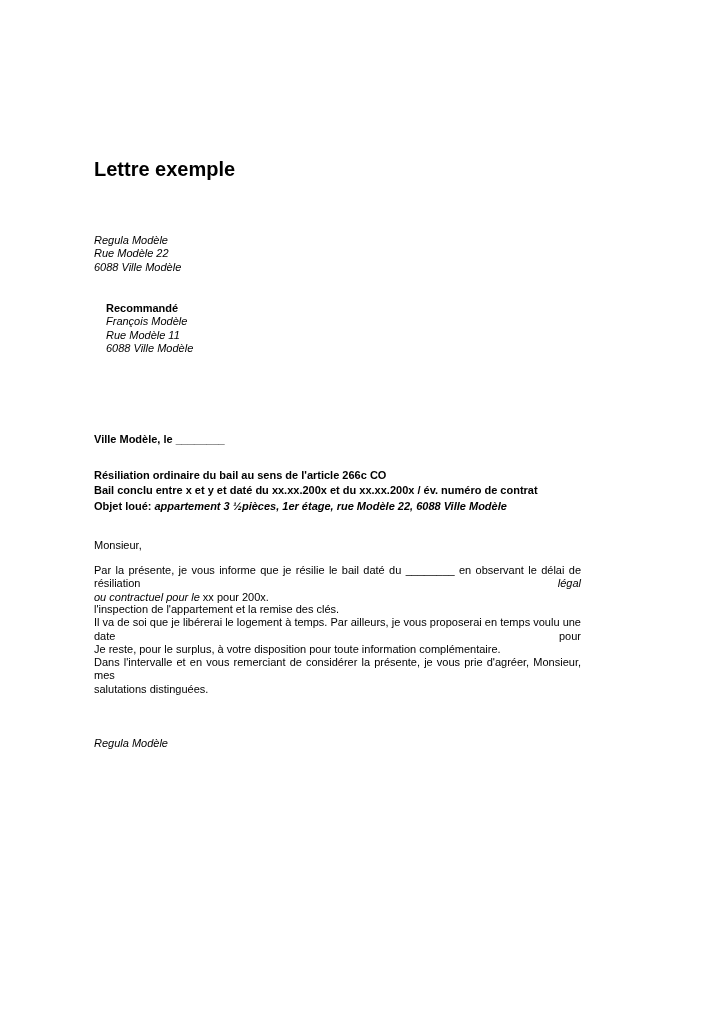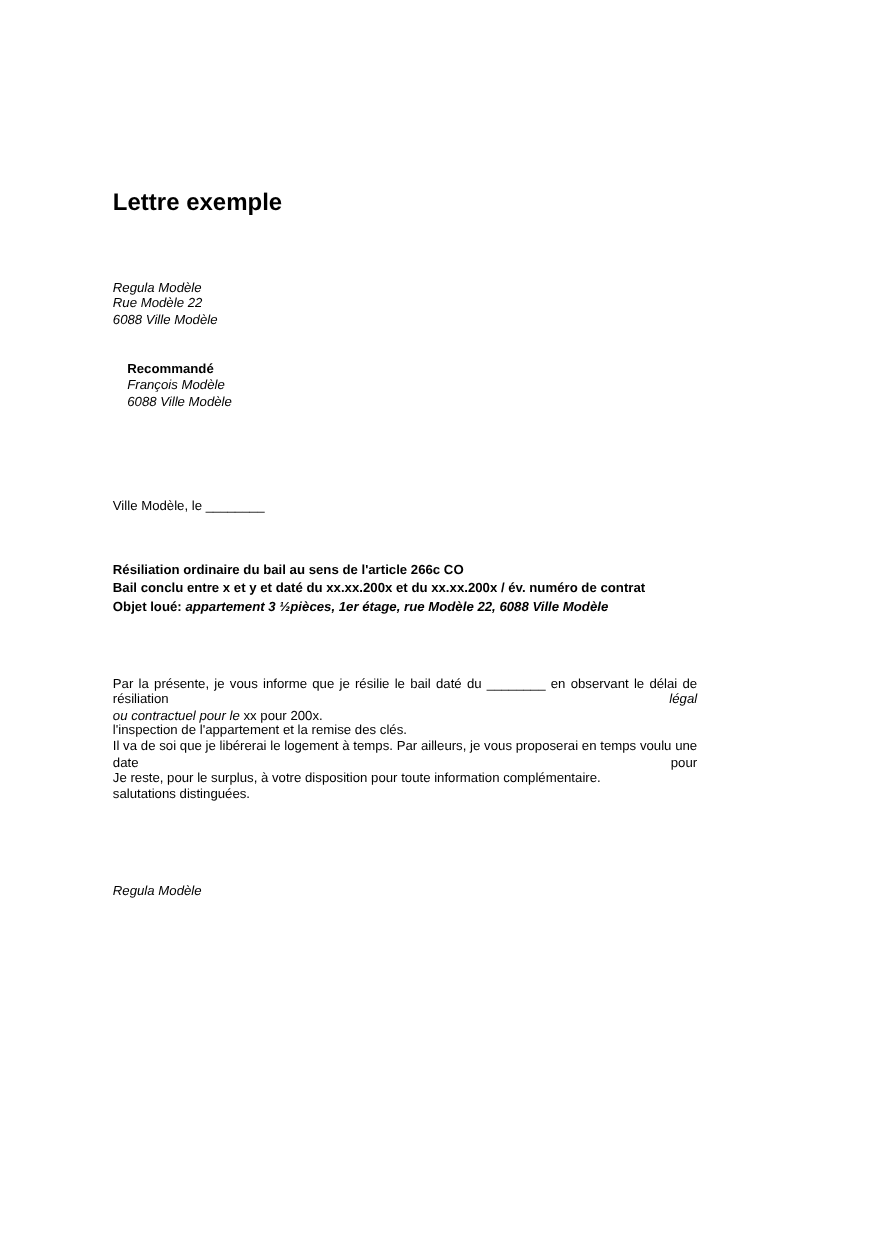--- a/index.html
+++ b/index.html
@@ -27,21 +27,21 @@
   .italic { font-style: italic; }
 
   .title {
     top: 157px;
     font-size: 20px;
     line-height: 25px;
     font-weight: bold;
   }
   .sender-block    { top: 234px; font-style: italic; }
   .recipient-block { top: 302px; margin-left: 12px; }
-  .place-date      { top: 416px; font-weight: normal; }
+  .place-date      { top: 433px; font-weight: bold; }
   .subject-block   { top: 468px; font-weight: bold; line-height: 15.3px; }
   .salutation      { top: 539px; }
   .para-1          { top: 564px; }
   .para-2          { top: 603px; }
   .para-3          { top: 656px; }
   .signature       { top: 737px; font-style: italic; }
 
   .jline {
     text-align: justify;
     text-align-last: justify;
@@ -58,42 +58,45 @@
 
   <div class="block sender-block">
     <div class="line">Regula Modèle</div>
     <div class="line">Rue Modèle 22</div>
     <div class="line">6088 Ville Modèle</div>
   </div>
 
   <div class="block recipient-block">
     <div class="line bold">Recommandé</div>
     <div class="line italic">François Modèle</div>
+    <div class="line italic">Rue Modèle 11</div>
     <div class="line italic">6088 Ville Modèle</div>
   </div>
 
   <div class="block place-date">Ville Modèle, le ________</div>
 
   <div class="block subject-block">
     <div class="line">Résiliation ordinaire du bail au sens de l'article 266c CO</div>
     <div class="line">Bail conclu entre x et y et daté du xx.xx.200x et du xx.xx.200x / év. numéro de contrat</div>
     <div class="line"><span>Objet loué: </span><span class="italic">appartement 3 ½pièces, 1er étage, rue Modèle 22, 6088 Ville Modèle</span></div>
   </div>
 
+  <div class="block salutation">Monsieur,</div>
 
   <div class="block para-1">
     <div class="line jline"><span>Par la présente, je vous informe que je résilie le bail daté du ________ en observant le délai de résiliation </span><span class="italic">légal</span></div>
     <div class="line"><span class="italic">ou contractuel pour le</span><span> xx pour 200x.</span></div>
   </div>
 
   <div class="block para-2">
     <div class="line">l'inspection de l'appartement et la remise des clés.</div>
     <div class="line jline">Il va de soi que je libérerai le logement à temps. Par ailleurs, je vous proposerai en temps voulu une date pour</div>
     <div class="line">Je reste, pour le surplus, à votre disposition pour toute information complémentaire.</div>
   </div>
 
   <div class="block para-3">
+    <div class="line jline">Dans l'intervalle et en vous remerciant de considérer la présente, je vous prie d'agréer, Monsieur, mes</div>
     <div class="line">salutations distinguées.</div>
   </div>
 
   <div class="block signature">Regula Modèle</div>
 
 </div>
 
 </body></html>

